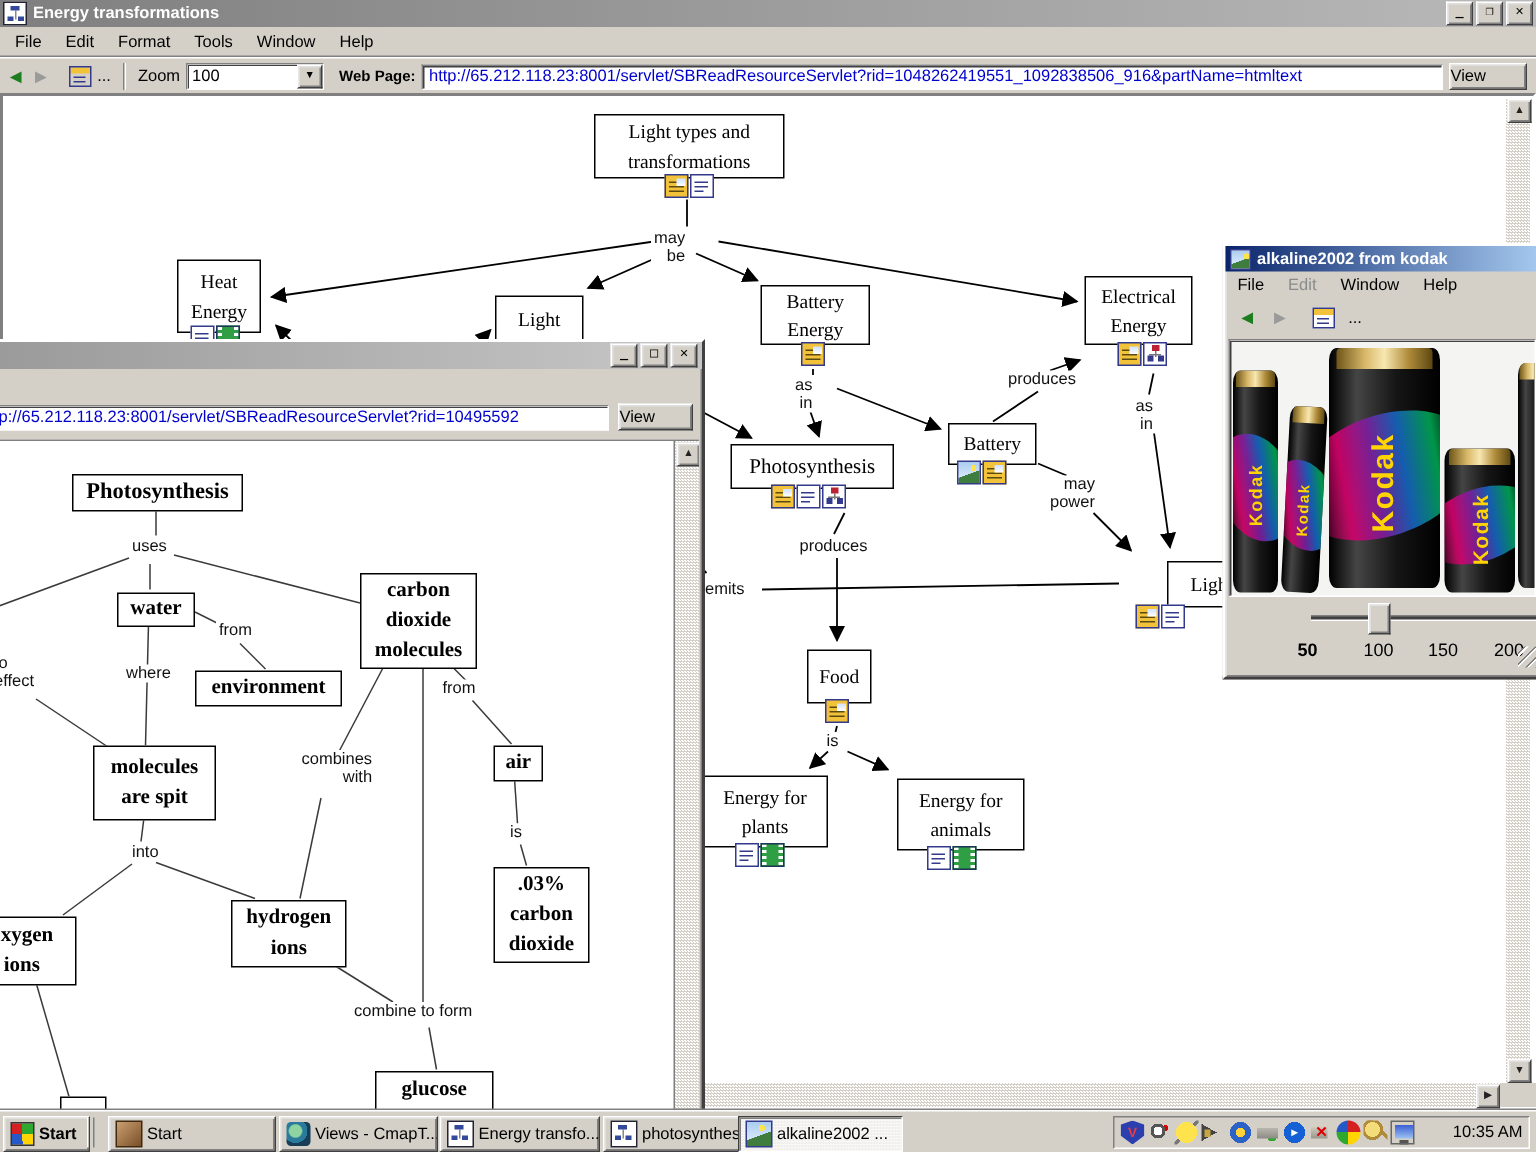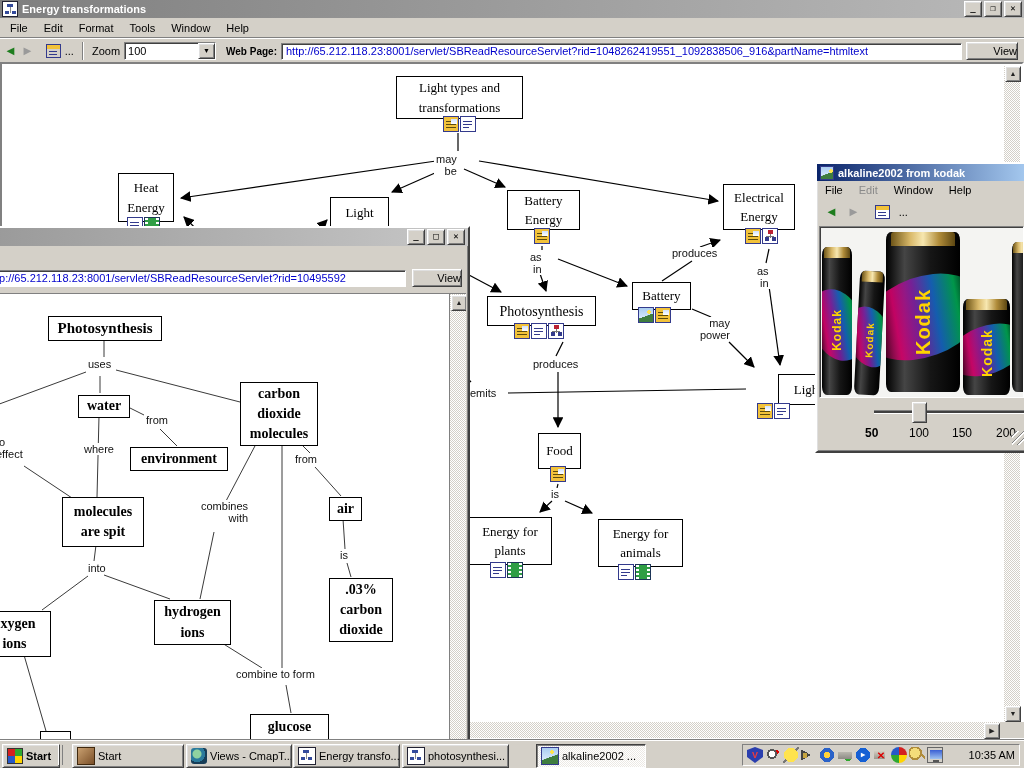--- a/index.html
+++ b/index.html
@@ -5,21 +5,21 @@
   html,body{margin:0;padding:0;background:#555;}
   #screen{position:relative;width:1024px;height:768px;overflow:hidden;background:#d4d0c8;
           font-family:"Liberation Sans",sans-serif;font-size:11px;color:#000;}
   
   .raised{border:1px solid;border-color:#ffffff #404040 #404040 #ffffff;
           box-shadow:inset 1px 1px 0 #dfdfdf, inset -1px -1px 0 #808080;background:#d4d0c8;}
   .sunken{border:1px solid;border-color:#808080 #ffffff #ffffff #808080;
           box-shadow:inset 1px 1px 0 #404040;background:#fff;}
   .tb-btn{width:16px;height:14px;font-size:9px;line-height:12px;text-align:center;
           font-family:"DejaVu Sans Mono",monospace;font-weight:bold;color:#000;}
-  .btn{font-size:11px;text-align:right;padding:2px 0;}
+  .btn{font-size:11px;text-align:left;padding:2px 0;}
   .menu-item{padding:2px 8px;white-space:nowrap;}
   .dither{background-image:conic-gradient(#ffffff 25%,#d4d0c8 0 50%,#ffffff 0 75%,#d4d0c8 0);
           background-size:2px 2px;}
   .sbtn{position:absolute;width:14px;height:14px;font-size:7px;line-height:13px;text-align:center;color:#222;}
   
   .node{position:absolute;background:#fff;border:1px solid #000;display:flex;align-items:center;
         justify-content:center;text-align:center;font-family:"Liberation Serif",serif;
         font-size:13px;line-height:1.5;white-space:pre-line;}
   .node.bold{font-weight:bold;font-size:14px;line-height:1.45;}
   .linklabel{position:absolute;font-family:"Liberation Sans",sans-serif;font-size:11px;color:#111;
@@ -381,21 +381,21 @@
       <span>Views - CmapT...</span>
     </div>
     <div class="raised task" style="left:293px;width:97px;">
       <span class="ticon cmap-ico"></span>
       <span>Energy transfo...</span>
     </div>
     <div class="raised task" style="left:402px;width:97px;">
       <span class="ticon cmap-ico"></span>
       <span>photosynthesi...</span>
     </div>
-    <div class="raised task active" style="left:536px;width:100px;">
+    <div class="raised task active" style="left:492px;width:100px;">
       <span class="ticon ric-photo" style="border:1px solid #333a8c;background-repeat:no-repeat;"></span>
       <span>alkaline2002 ...</span>
     </div>
     <div style="position:absolute;left:742px;top:3px;width:278px;height:22px;border:1px solid;border-color:#808080 #fff #fff #808080;display:flex;align-items:center;gap:2px;padding:0 4px;box-sizing:border-box;">
       <span class="ti" style="background:#2b3fae;clip-path:polygon(50% 0,100% 18%,100% 62%,50% 100%,0 62%,0 18%);color:#f23a3a;">V</span>
       <span class="ti" style="background:radial-gradient(circle at 7px 7px,#fff 0 3px,#555 3px 5px,transparent 5px),radial-gradient(circle at 12px 5px,#d00 0 2px,transparent 2px);"></span>
       <span class="ti" style="background:radial-gradient(circle at 8px 8px,#ffe34d 0 7px,transparent 7px),linear-gradient(135deg,transparent 45%,#777 45% 55%,transparent 55%);"></span>
       <span class="ti" style="background:linear-gradient(#c8a640,#c8a640) 2px 6px/4px 5px no-repeat,conic-gradient(from 240deg at 10px 8px,#444 0 60deg,transparent 60deg);"></span>
       <span class="ti" style="background:radial-gradient(circle at 8px 8px,#ffd23a 0 3px,#2a62c8 3px 7px,transparent 7px);"></span>
       <span class="ti" style="background:linear-gradient(#b9b6ae,#8c8a84) 1px 5px/14px 7px no-repeat,radial-gradient(circle at 11px 11px,#2fa82f 0 3px,transparent 3px);"></span>

